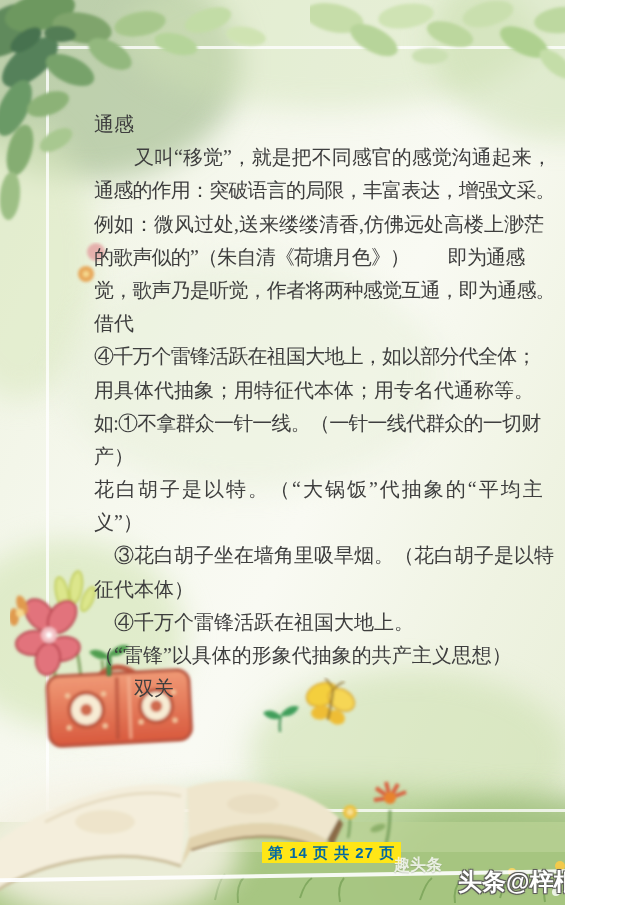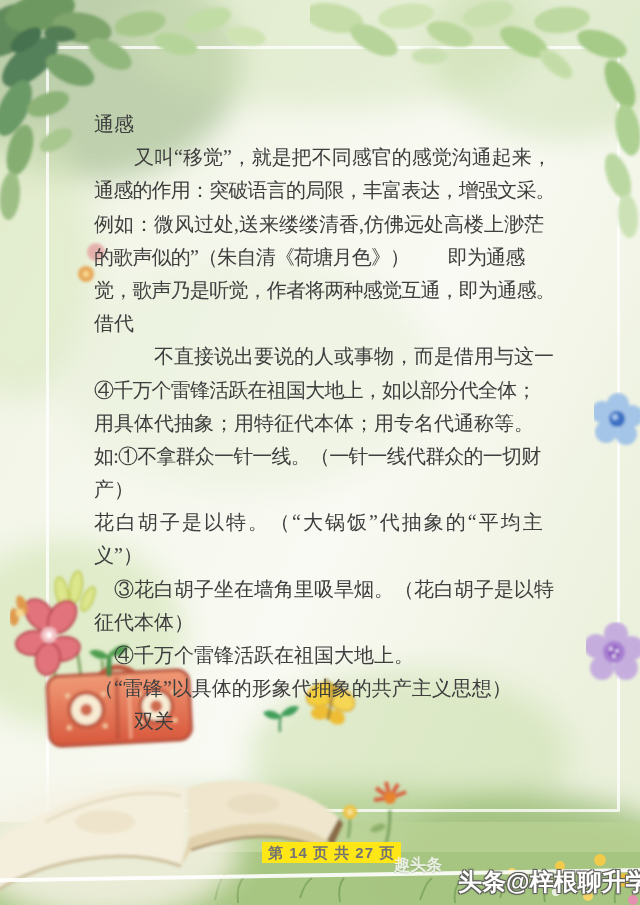--- a/index.html
+++ b/index.html
@@ -1,17 +1,17 @@
 <!DOCTYPE html>
 <html><head>
 <meta charset="utf-8">
 <style>
   html,body{margin:0;padding:0;}
   .page{
-    position:relative;width:640px;height:905px;overflow:hidden;
+    position:relative;width:565px;height:905px;overflow:hidden;
     background:linear-gradient(115deg,#edf2df 0%,#f6f8ee 35%,#f9faf3 55%,#eff3e2 78%,#e7eed6 100%);
     font-family:"Liberation Serif","DejaVu Serif",serif;
   }
   .blob{position:absolute;border-radius:50%;filter:blur(14px);pointer-events:none;}
   .b-tl{left:-60px;top:-50px;width:300px;height:230px;background:rgba(140,172,118,.50);}
   .b-top{left:120px;top:-40px;width:420px;height:150px;background:rgba(208,226,182,.45);}
   .b-tr{left:430px;top:-50px;width:260px;height:190px;background:rgba(190,216,158,.40);}
   .b-left{left:-55px;top:120px;width:150px;height:280px;background:rgba(216,232,190,.55);}
   .b-mid{left:60px;top:260px;width:380px;height:230px;background:rgba(228,238,212,.45);}
   .b-lowleft{left:-45px;top:540px;width:230px;height:190px;background:rgba(205,226,173,.55);}
@@ -33,21 +33,21 @@
   .line{height:33.2px;line-height:33.2px;white-space:nowrap;}
   .tight{letter-spacing:-0.8px;}
   .sp2{letter-spacing:2px;}
 
   .whiteline{
     position:absolute;left:-12px;top:873px;width:680px;height:4px;
     background:rgba(255,255,255,.9);transform:rotate(-0.9deg);z-index:4;
   }
   .badge{
     position:absolute;left:262px;top:842px;z-index:6;
-    background:#ffe616;color:#737373;
+    background:#ffe616;color:#0369a1;
     font-family:"Liberation Sans","DejaVu Sans",sans-serif;
     font-size:15px;font-weight:bold;line-height:21px;padding:0 6px;
     letter-spacing:1px;white-space:nowrap;
   }
   .wm-faint{
     position:absolute;left:394px;top:855px;z-index:6;
     font-family:"Liberation Sans","DejaVu Sans",sans-serif;
     font-size:16px;font-weight:bold;color:rgba(255,255,255,.78);
     text-shadow:0 1px 1px rgba(120,130,110,.35);white-space:nowrap;
   }
@@ -317,21 +317,20 @@
   <div class="whiteline"></div>
 
   <div class="content">
     <div class="line">通感</div>
     <div class="line">　　又叫“移觉”，就是把不同感官的感觉沟通起来，</div>
     <div class="line tight">通感的作用：突破语言的局限，丰富表达，增强文采。</div>
     <div class="line">例如：微风过处,送来缕缕清香,仿佛远处高楼上渺茫</div>
     <div class="line tight">的歌声似的”（朱自清《荷塘月色》）　　即为通感</div>
     <div class="line tight">觉，歌声乃是听觉，作者将两种感觉互通，即为通感。</div>
     <div class="line">借代</div>
-    <div class="line">　　　不直接说出要说的人或事物，而是借用与这一</div>
     <div class="line tight">④千万个雷锋活跃在祖国大地上，如以部分代全体；</div>
     <div class="line">用具体代抽象；用特征代本体；用专名代通称等。</div>
     <div class="line tight">如:①不拿群众一针一线。（一针一线代群众的一切财</div>
     <div class="line">产）</div>
     <div class="line sp2">花白胡子是以特。（“大锅饭”代抽象的“平均主</div>
     <div class="line">义”）</div>
     <div class="line">　③花白胡子坐在墙角里吸旱烟。（花白胡子是以特</div>
     <div class="line">征代本体）</div>
     <div class="line">　④千万个雷锋活跃在祖国大地上。</div>
     <div class="line">（“雷锋”以具体的形象代抽象的共产主义思想）</div>

